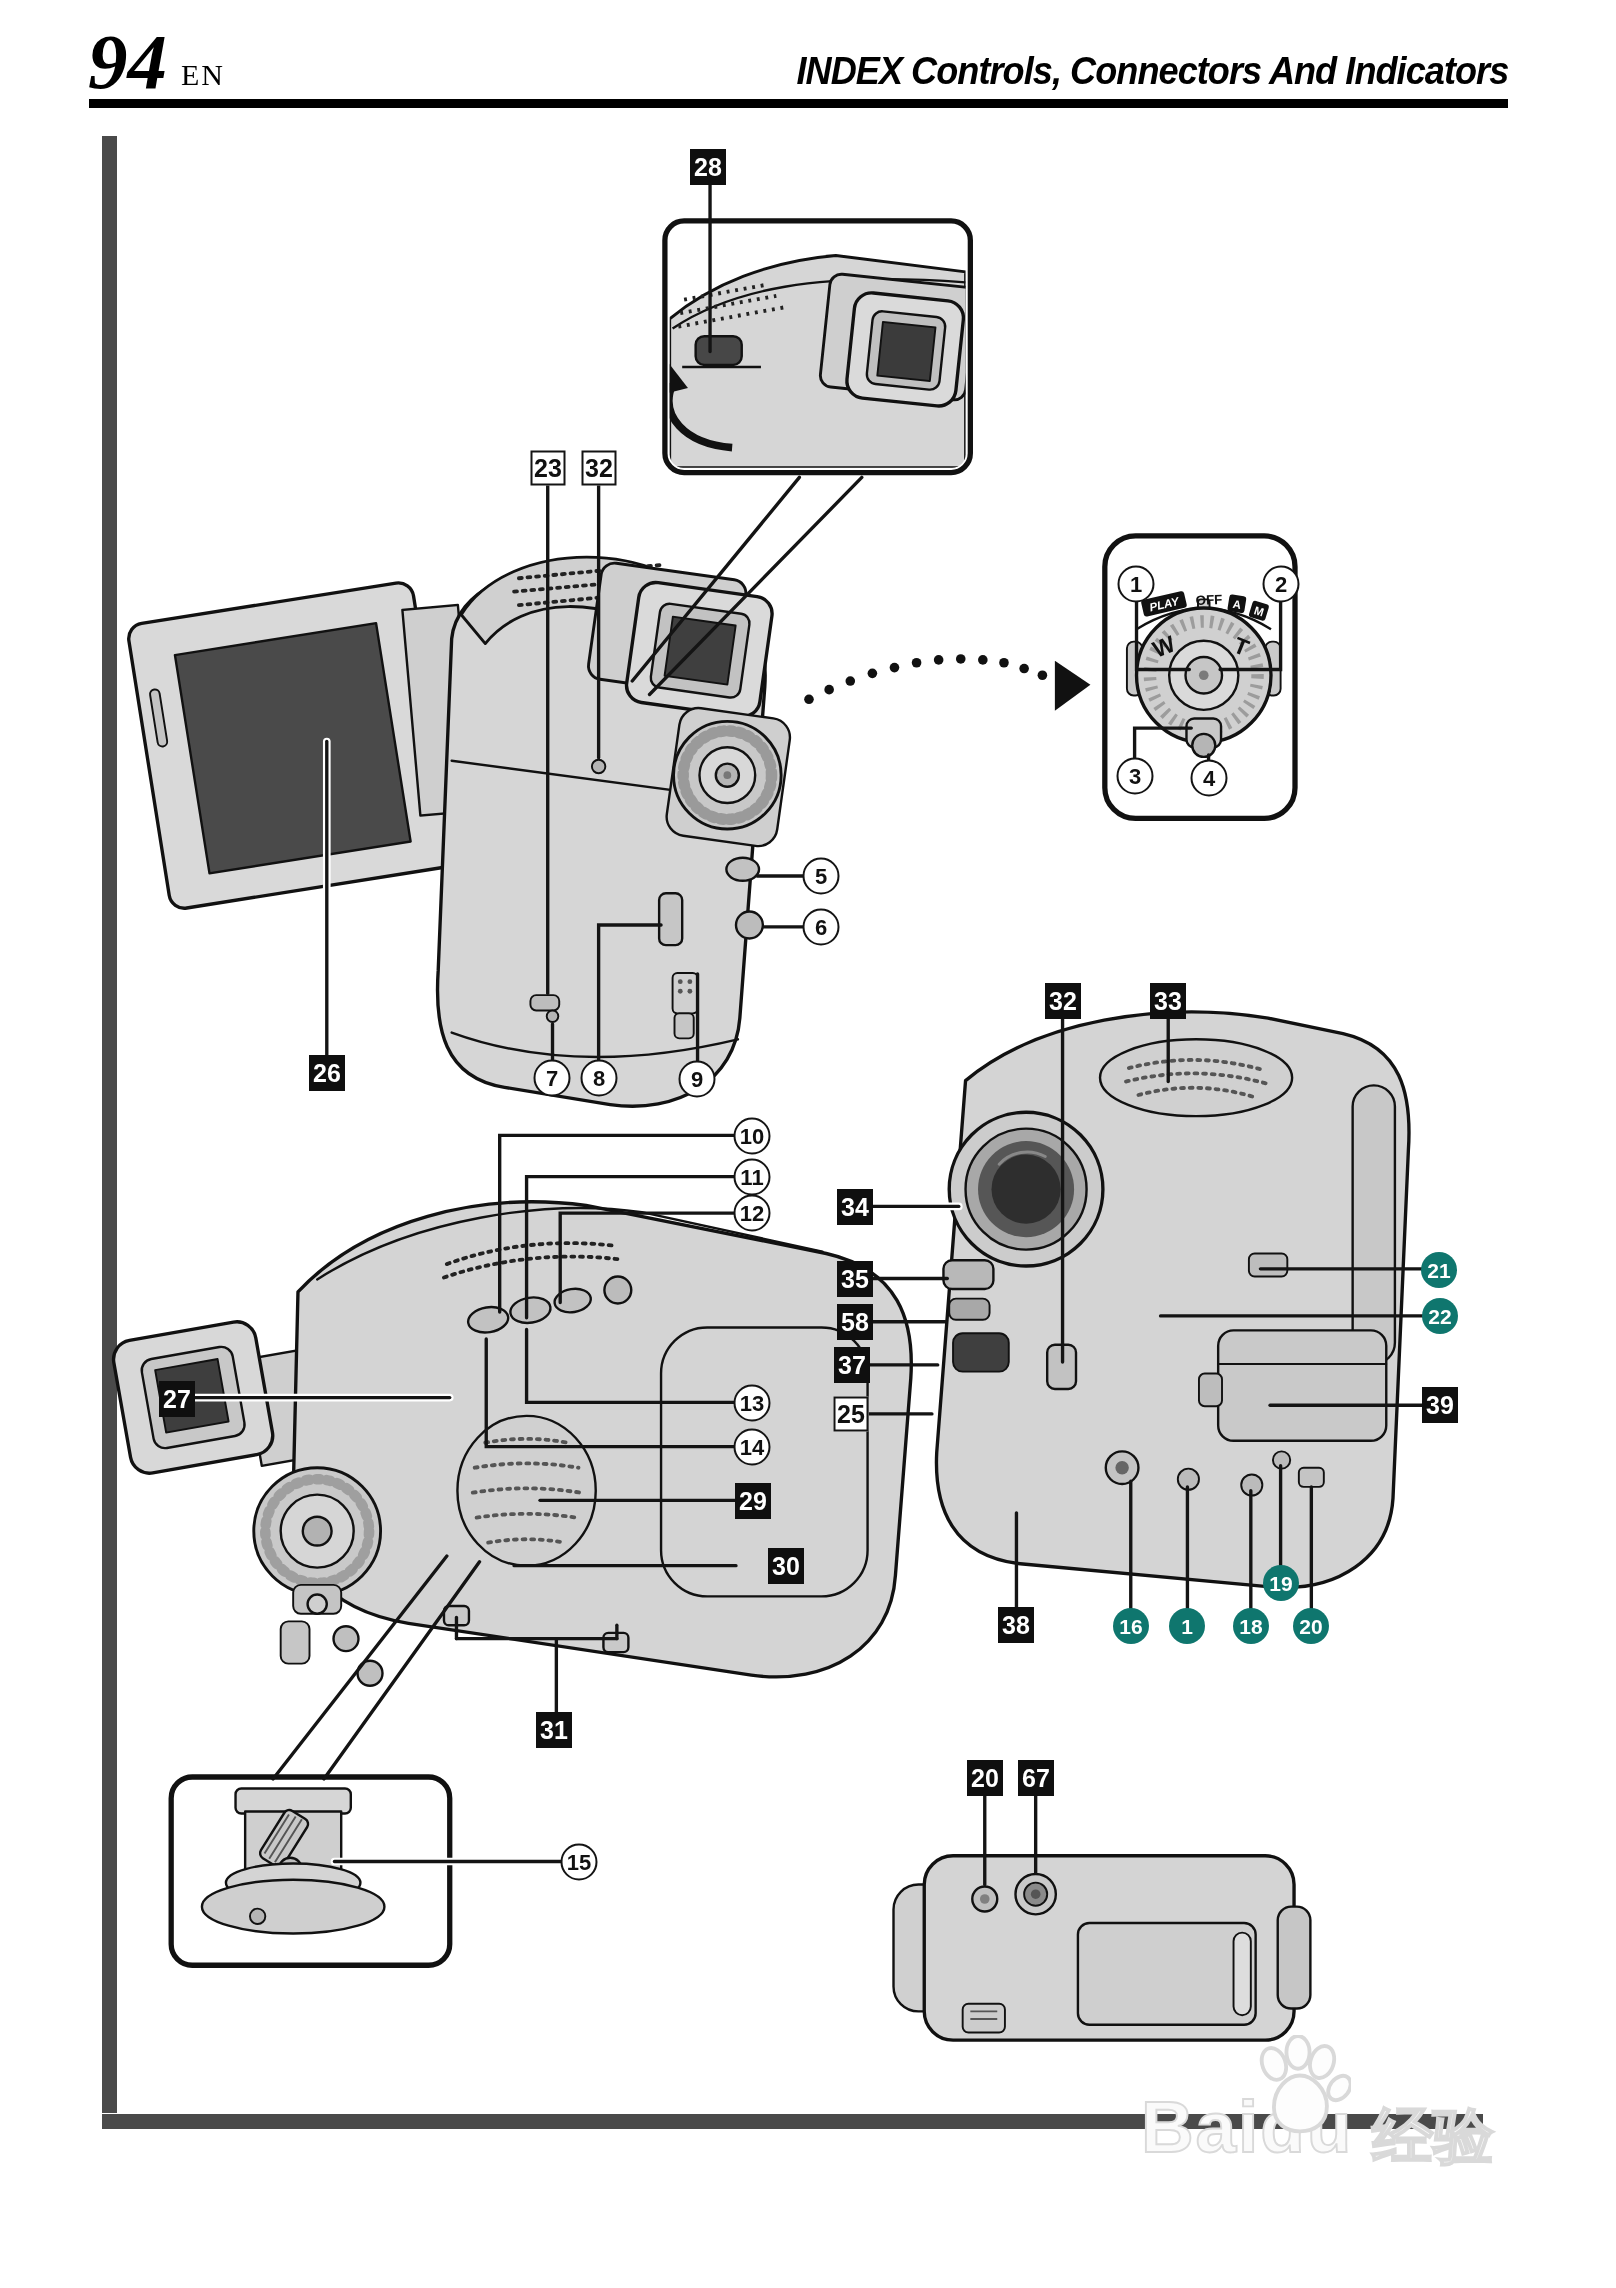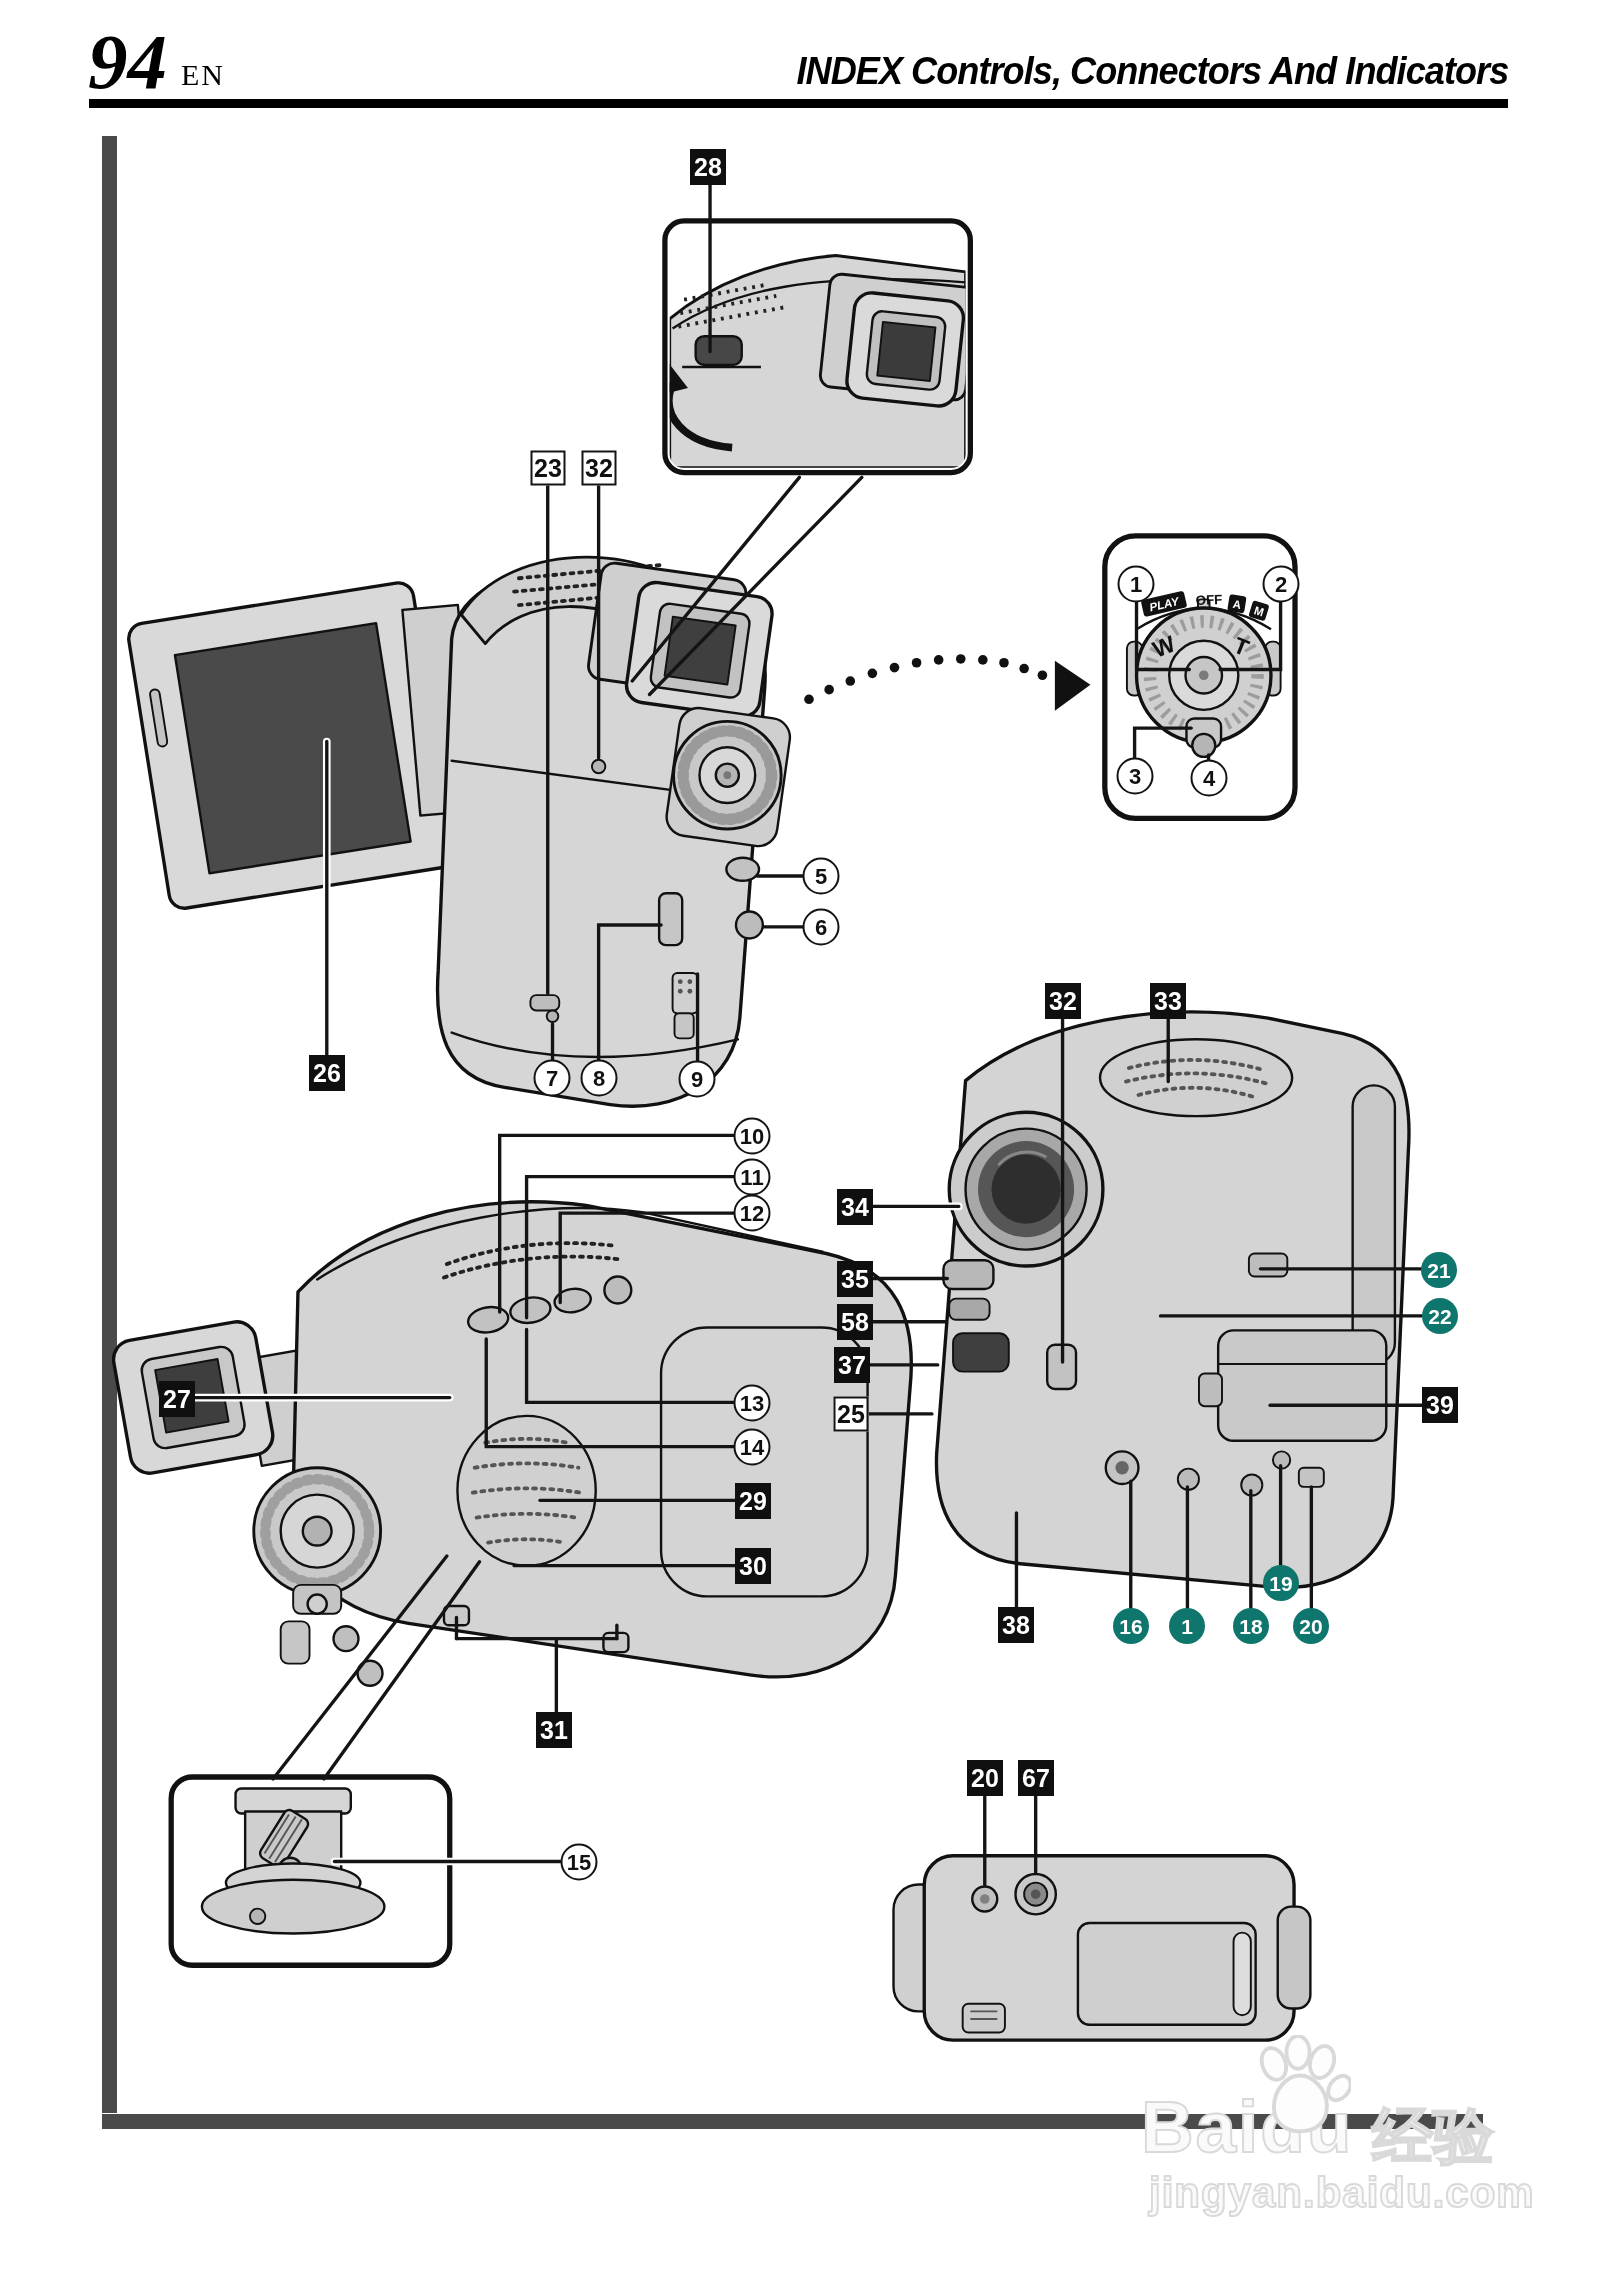--- a/index.html
+++ b/index.html
@@ -339,21 +339,21 @@
   <div class="co bc" style="left:1311px;top:1626px">20</div>
   <div class="co bc" style="left:1439px;top:1270px">21</div>
   <div class="co bc" style="left:1440px;top:1316px">22</div>
   <div class="co ws" style="left:548px;top:468px">23</div>
   <div class="co ws" style="left:599px;top:468px">32</div>
   <div class="co ws" style="left:851px;top:1414px">25</div>
   <div class="co bs" style="left:327px;top:1073px">26</div>
   <div class="co bs" style="left:177px;top:1399px">27</div>
   <div class="co bs" style="left:708px;top:167px">28</div>
   <div class="co bs" style="left:753px;top:1501px">29</div>
-  <div class="co bs" style="left:753px;top:1566px">30</div>
+  <div class="co bs" style="left:786px;top:1566px">30</div>
   <div class="co bs" style="left:554px;top:1730px">31</div>
   <div class="co bs" style="left:1063px;top:1001px">32</div>
   <div class="co bs" style="left:1168px;top:1001px">33</div>
   <div class="co bs" style="left:855px;top:1207px">34</div>
   <div class="co bs" style="left:855px;top:1279px">35</div>
   <div class="co bs" style="left:855px;top:1322px">58</div>
   <div class="co bs" style="left:852px;top:1365px">37</div>
   <div class="co bs" style="left:1016px;top:1625px">38</div>
   <div class="co bs" style="left:1440px;top:1405px">39</div>
   <div class="co bs" style="left:985px;top:1778px">20</div>
@@ -370,16 +370,15 @@
   <svg class="wm-paw" width="106" height="106" viewBox="0 0 110 110">
     <g fill="#fdfdfd" stroke="#d9d9d9" stroke-width="4">
       <ellipse cx="30" cy="30" rx="12" ry="17" transform="rotate(-20 30 30)"></ellipse>
       <ellipse cx="55" cy="18" rx="12" ry="17"></ellipse>
       <ellipse cx="80" cy="28" rx="12" ry="17" transform="rotate(18 80 28)"></ellipse>
       <ellipse cx="98" cy="55" rx="10" ry="14" transform="rotate(38 98 55)"></ellipse>
       <path d="M30,75 C30,55 45,42 57,42 C70,42 85,56 85,74 C85,92 72,100 57,100 C43,100 30,92 30,75 Z"></path>
     </g>
   </svg>
   <div class="wm wm-cn">经验</div>
-  <div class="wm wm-url">jingyan.baidu.com</div>
 
 </div>
 
 
 </body></html>

